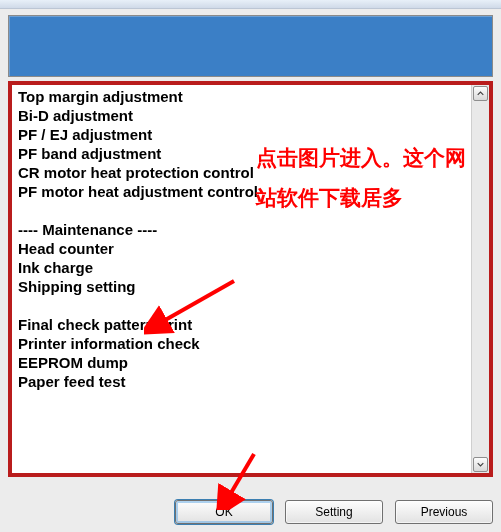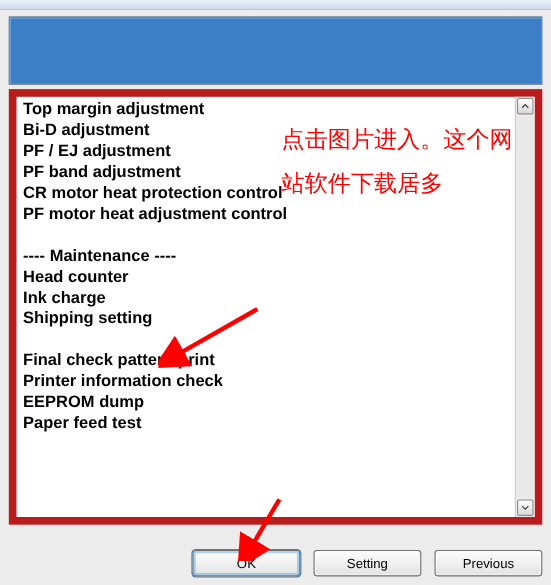--- a/index.html
+++ b/index.html
@@ -25,21 +25,21 @@
   }
   .blue-panel {
     margin: 6px 8px 4px 8px;
     height: 60px;
     background: #3b7fc6;
     border: 1px solid #8a8a8a;
     box-shadow: inset 1px 1px 0 rgba(255,255,255,0.25);
   }
   .list-frame {
     margin: 4px 8px 0 8px;
-    border: 7px solid #b91c1c;
+    border: 4px solid #b91c1c;
     background: #fff;
     position: relative;
     height: 396px;
     box-sizing: border-box;
   }
   .listbox {
     position: absolute;
     left: 2px; top: 2px;
     right: 18px; bottom: 2px;
     overflow: hidden;
@@ -104,24 +104,24 @@
     align-items: center;
     justify-content: center;
     cursor: pointer;
   }
   .winbtn.default {
     box-shadow: 0 0 0 1px #3c7fb1, 0 0 0 2px rgba(120,180,230,0.6) inset;
   }
   .overlay-text {
     position: absolute;
     left: 256px;
-    top: 108px;
+    top: 138px;
     color: #ff0000;
     font-size: 21px;
-    font-weight: normal;
+    font-weight: bold;
     font-family: "SimHei","Microsoft YaHei", sans-serif;
     line-height: 40px;
     white-space: nowrap;
     pointer-events: none;
   }
   .arrow {
     position: absolute;
     pointer-events: none;
   }
   .arrow svg { display: block; }

